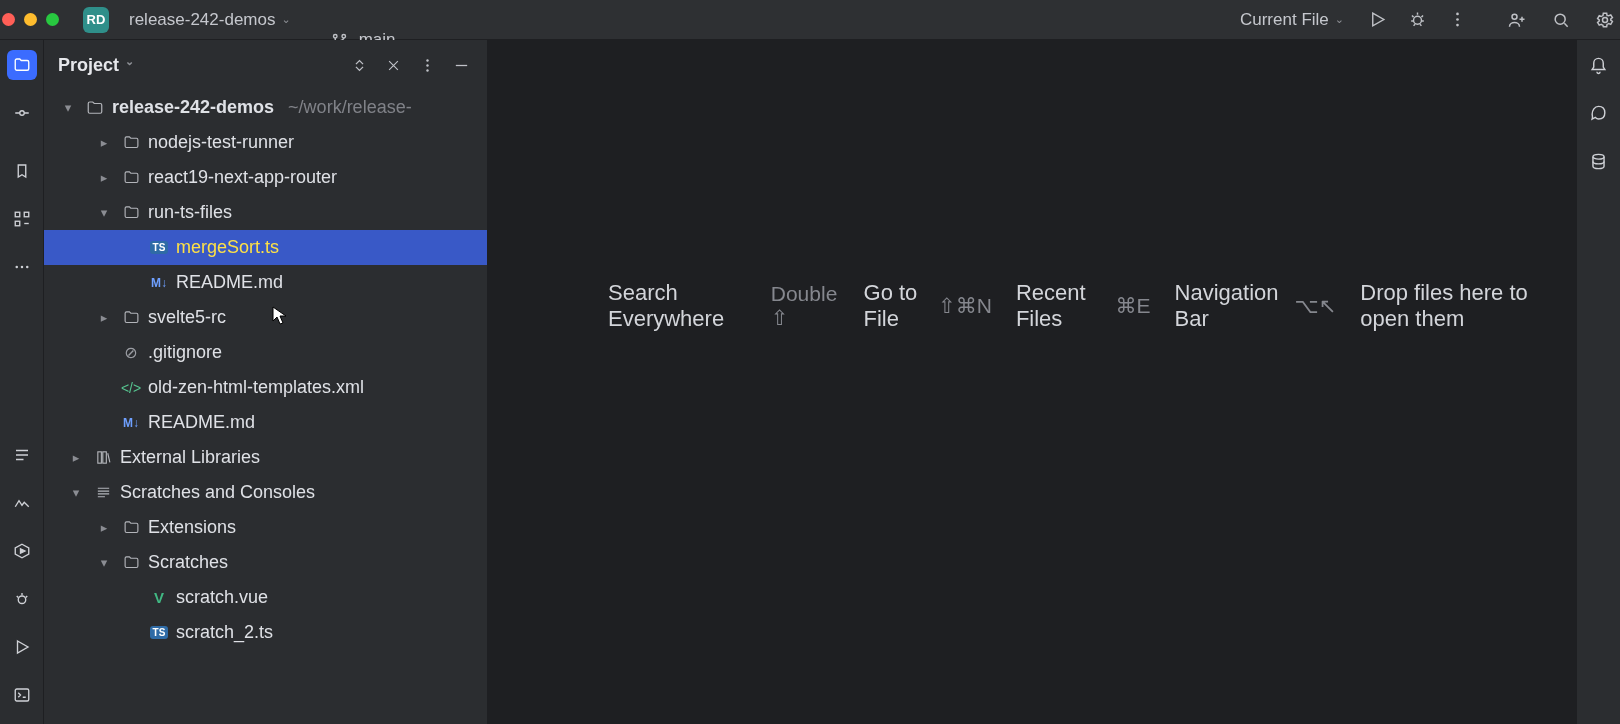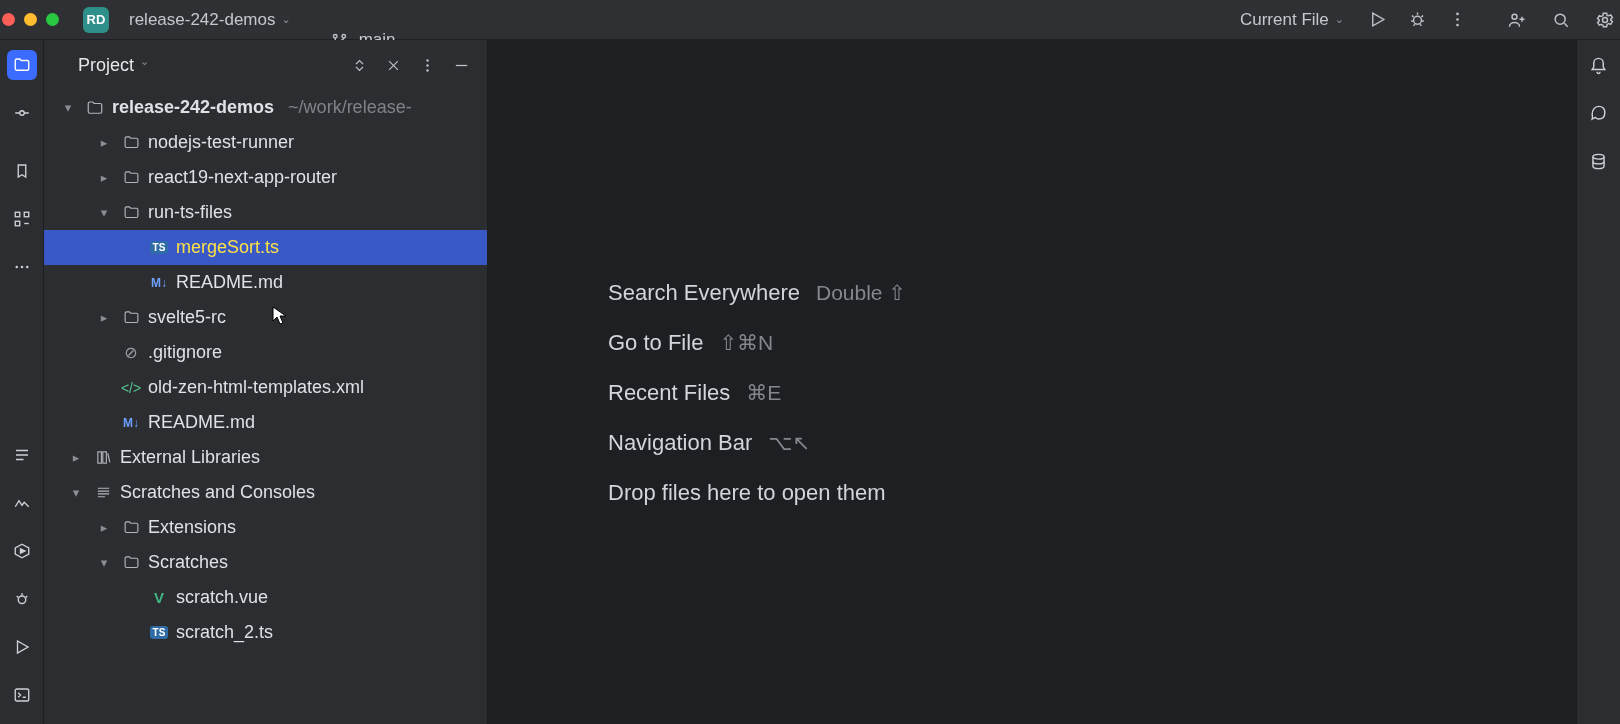--- a/index.html
+++ b/index.html
@@ -23,21 +23,21 @@
   
   .lstrip { width: 44px; background: #2b2d30; display: flex; flex-direction: column; align-items: center; padding-top: 10px; gap: 18px; border-right: 1px solid #1e1f22; }
   .lstrip .lbtn { width: 30px; height: 30px; border-radius: 6px; display: flex; align-items: center; justify-content: center; color: #cfd1d6; }
   .lstrip .lbtn.active { background: #3b6cff; color: #fff; }
   .lstrip-spacer { flex: 1; }
   .lstrip-bottom { display: flex; flex-direction: column; align-items: center; gap: 18px; padding-bottom: 14px; }
 
   
   .project-panel { width: 444px; background: #2b2d30; border-right: 1px solid #1e1f22; display: flex; flex-direction: column; overflow: hidden; }
   .pp-header { height: 50px; display: flex; align-items: center; padding: 0 14px; gap: 10px; }
-  .pp-title { font-size: 18px; font-weight: 400; color: #e6e7eb; display: flex; align-items: flex-start; gap: 6px; margin-left: 20px;}
+  .pp-title { font-size: 18px; font-weight: 700; color: #e6e7eb; display: flex; align-items: flex-start; gap: 6px;}
   .pp-header-spacer { flex: 1; }
   .pp-hbtn { width: 24px; height: 24px; display: flex; align-items: center; justify-content: center; color: #c0c2c8; }
   .tree { flex: 1; font-size: 18px; overflow: hidden; }
   .row { height: 35px; display: flex; align-items: center; gap: 6px; padding-left: 0; white-space: nowrap; }
   .row.selected { background: #3959c7; color: #fff; }
   .indent { display: inline-block; }
   .arrow { width: 20px; text-align: center; color: #8b8d93; font-size: 13px; }
   .arrow.open::before { content: "▾"; }
   .arrow.closed::before { content: "▸"; }
   .arrow.none::before { content: ""; }
@@ -46,21 +46,21 @@
   .fname { color: #dfe1e6; }
   .row.selected .fname, .row.selected .muted { color: #fde047; }
   .ts-badge { background: #2f6ba6; color: #fff; font-size: 10px; font-weight: 700; padding: 1px 1px; border-radius: 3px; width: 18px; text-align: center; }
   .md-badge { color: #6fa0ff; font-size: 12px; font-weight: 700; }
   .xml-badge { color: #56c38f; font-size: 14px; }
   .cancel-badge { color: #9b9da3; font-size: 16px; }
   .vue-badge { color: #41b883; font-size: 15px; font-weight: 700; }
 
   
   .editor { flex: 1; display: flex; align-items: flex-start; justify-content: flex-start; padding-top: 240px; padding-left: 120px; background: #1e1f22; }
-  .hints { display: flex; flex-direction: column; gap: 24px; font-size: 22px; }
+  .hints { display: flex; flex-direction: row; gap: 24px; font-size: 22px; }
   .hint { display: flex; gap: 16px; align-items: center; }
   .hint .label { color: #d3d5da; }
   .hint .short { color: #85878e; font-size: 21px; }
 
   
   .rstrip { width: 44px; background: #2b2d30; display: flex; flex-direction: column; align-items: center; padding-top: 10px; gap: 18px; border-left: 1px solid #1e1f22; }
   .rbtn { width: 30px; height: 30px; display: flex; align-items: center; justify-content: center; color: #cfd1d6; }
 
   .cursor-pointer-img { position: absolute; left: 272px; top: 306px; width: 16px; height: 20px; color: #fff; pointer-events: none; }
   svg { display: block; }

